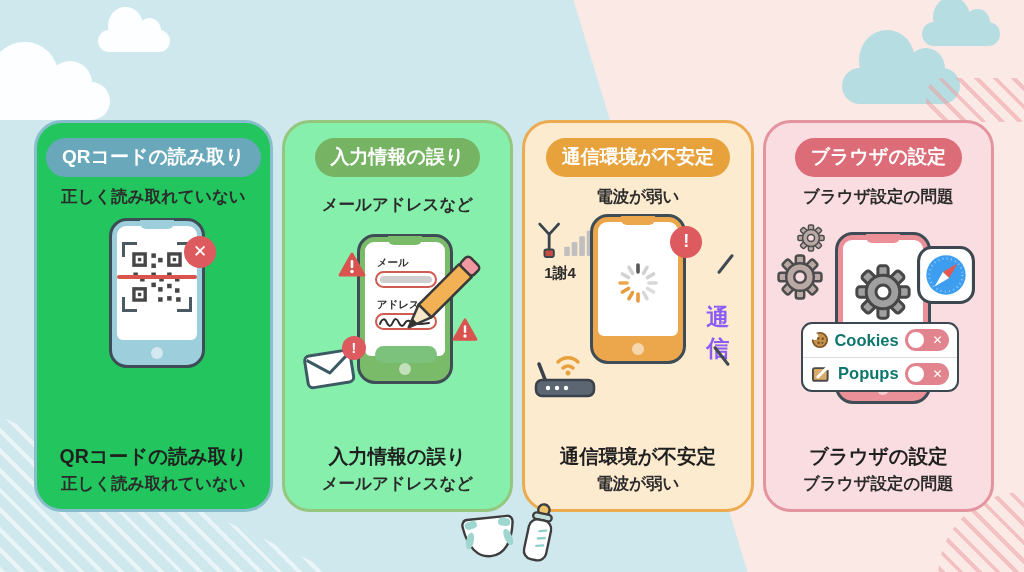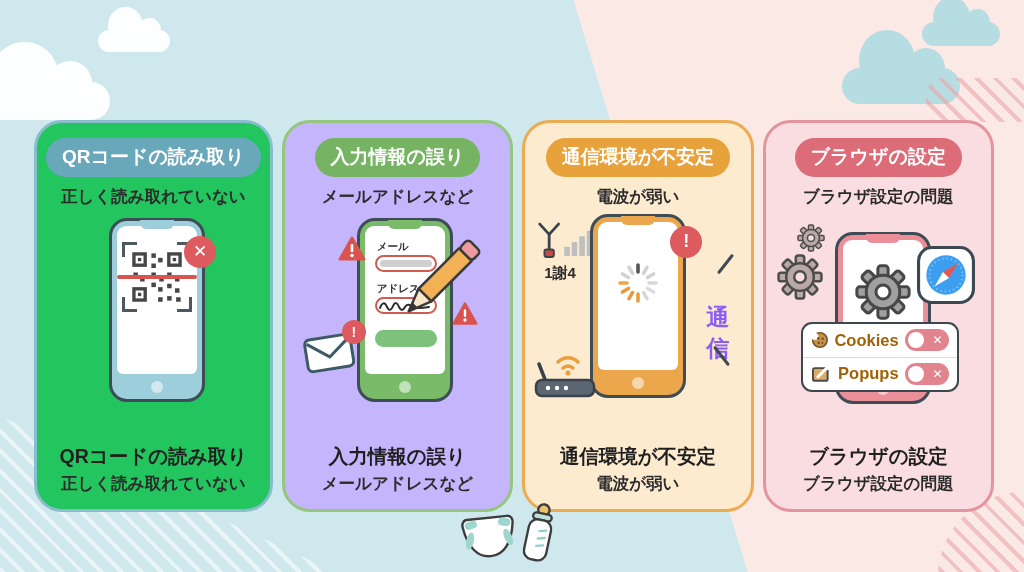--- a/index.html
+++ b/index.html
@@ -21,33 +21,33 @@
   .stripes-tr { position:absolute; left:926px; top:78px; width:110px; height:44px; border-radius:18px;
     background:repeating-linear-gradient(45deg, rgba(236,160,164,.55) 0 4px, rgba(236,160,164,0) 4px 13px); }
   .stripes-br { position:absolute; left:938px; top:492px; width:170px; height:170px; border-radius:50%;
     background:repeating-linear-gradient(45deg, rgba(236,160,164,.55) 0 4px, rgba(236,160,164,0) 4px 13px); }
 
   
   .cards { position:absolute; left:34px; top:120px; width:960px; height:392px; display:flex; gap:9px; }
   .card { position:relative; flex:1; border:3px solid; border-radius:28px; padding:15px 9px 14px;
           display:flex; flex-direction:column; align-items:center; }
   .c1 { background:#22c55e; border-color:#8abdcc; --accent:#69a7bb; --phone:#9dcedb; }
-  .c2 { background:#c4b5fd; border-color:#94c67d; --accent:#76b463; --phone:#7abb6a; }
+  .c2 { background:#86efac; border-color:#94c67d;gap:8px; --accent:#76b463; --phone:#7abb6a; }
   .c3 { background:#fdebd0; border-color:#ecab51; --accent:#e7a23b; --phone:#eca64b; }
   .c4 { background:#f9dde0; border-color:#e4949e; --accent:#dc6c77; --phone:#eb8f98; }
   .pill { background:var(--accent); color:#fff; font-weight:bold; font-size:19px; line-height:1.1;
           padding:9px 16px; border-radius:30px; white-space:nowrap; }
   .subtitle { margin-top:9px; font-size:16.5px; font-weight:bold; color:#2b2b2b; }
   .illo { position:relative; width:100%; height:200px; margin-top:2px; }
   .footer { margin-top:auto; text-align:center; }
   .f-title { font-size:19.5px; font-weight:bold; color:#1f1f1f; }
   .f-sub { font-size:16.5px; font-weight:bold; color:#2b2b2b; margin-top:3px; }
 
   
-  .phone { position:absolute; width:96px; height:184px; background:var(--phone);
+  .phone { position:absolute; width:96px; height:150px; background:var(--phone);
            border:3px solid #3e4c56; border-radius:18px; }
   .screen { position:absolute; left:5px; right:5px; top:5px; bottom:25px; background:#fff;
             border-radius:9px 9px 6px 6px; }
   .notch { position:absolute; top:-1px; left:50%; transform:translateX(-50%); width:34px; height:9px;
            background:var(--phone); border-radius:0 0 6px 6px; }
   .homedot { position:absolute; bottom:6px; left:50%; transform:translateX(-50%); width:12px; height:12px;
              border-radius:50%; background:rgba(255,255,255,.55); }
 
   
   .badge { position:absolute; border-radius:50%; background:#dd5a5e; color:#fff; font-weight:bold;
@@ -72,21 +72,21 @@
   
   .sig-label { position:absolute; font-size:15px; font-weight:bold; color:#2d2d2d; }
   .callout-txt { position:absolute; font-size:23px; font-weight:bold; color:#8b5cf6; }
   .slash { position:absolute; width:3px; height:24px; background:#3f4a52; border-radius:2px; }
 
   
   .panel { position:absolute; background:#fff; border:2.5px solid #3c4750; border-radius:11px;
            display:flex; flex-direction:column; }
   .prow { display:flex; align-items:center; gap:6px; padding:4px 8px; height:33px; }
   .prow + .prow { border-top:1.5px solid #dcdcdc; }
-  .prow .lbl { font-size:16.5px; font-weight:bold; color:#a16207; flex:1; }
+  .prow .lbl { font-size:16.5px; font-weight:bold; color:#0f766e; flex:1; }
   .toggle { position:relative; width:44px; height:22px; border-radius:11px; background:#e2848e; flex:none; }
   .toggle .knob { position:absolute; left:3px; top:3px; width:16px; height:16px; border-radius:50%; background:#fff; }
   .toggle .tx { position:absolute; right:6px; top:50%; transform:translateY(-50%); color:#fff;
                 font-size:12px; font-weight:bold; }
 
   .footicons { position:absolute; left:455px; top:500px; width:140px; height:72px; }
   svg { display:block; }
 </style>
 </head>
 <body>

